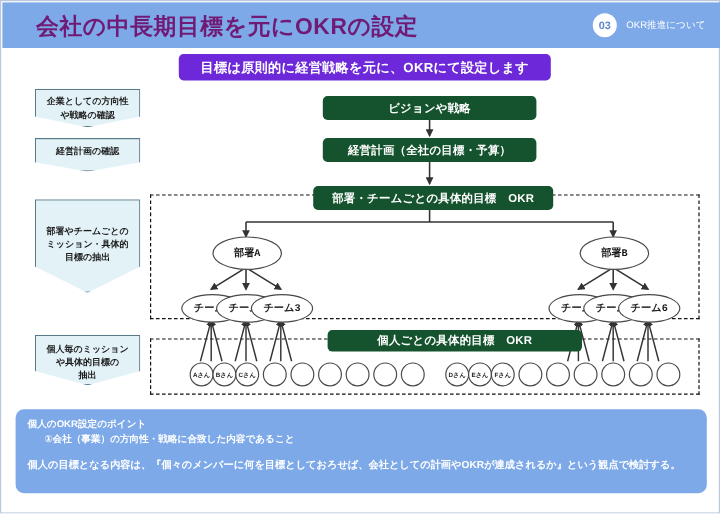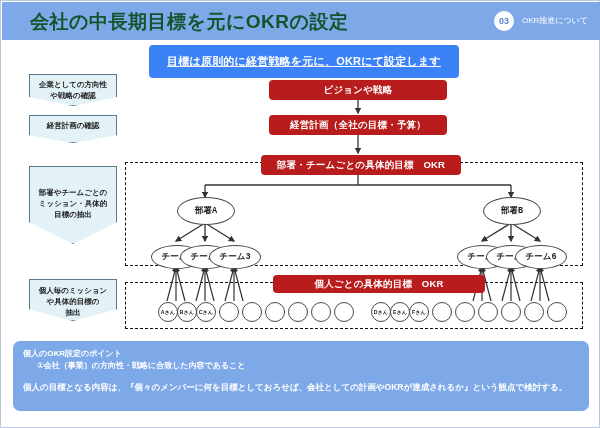--- a/index.html
+++ b/index.html
@@ -17,43 +17,42 @@
   }
 
   
   #header{
     position:absolute;left:1px;top:1px;width:598px;height:38px;
     background:#7da9e8;
     box-sizing:border-box;
   }
   #header-title{
     position:absolute;left:28px;top:7px;
-    font-size:19px;font-weight:bold;color:#14532d;
+    font-size:19px;font-weight:bold;color:#701a75;
     letter-spacing:0.5px;white-space:nowrap;
   }
   #header-badge{
     position:absolute;right:86px;top:9px;
     width:20px;height:20px;border-radius:50%;
     background:#ffffff;color:#5b86c6;
     font-size:9px;font-weight:bold;
     display:flex;align-items:center;justify-content:center;
   }
   #header-badge-label{
     position:absolute;right:12px;top:13px;
     font-size:8px;color:#ffffff;white-space:nowrap;
   }
 
   
   #subtitle{
-    position:absolute;left:148px;top:44px;width:310px;height:33px;
-    background:#3b82f6;border-radius:4px;
+    position:absolute;left:148px;top:44px;width:310px;height:22px;
+    background:#6d28d9;border-radius:4px;
     display:flex;align-items:center;justify-content:center;
     color:#ffffff;font-size:11px;font-weight:bold;
     letter-spacing:0.2px;
-    text-decoration:underline;
   }
 
   
   .chev{
     position:absolute;
     background:#e3f2f7;
     border:1px solid #5a7a8a;
     box-sizing:border-box;
     clip-path:polygon(0 0,100% 0,100% 72%,50% 100%,0 72%);
     display:flex;align-items:flex-start;justify-content:center;
@@ -63,21 +62,21 @@
   .chev span{display:block;padding-top:5px;}
   #chev1{left:28px;top:73px;width:88px;height:32px;}
   #chev2{left:28px;top:114px;width:88px;height:28px;}
   #chev3{left:28px;top:165px;width:88px;height:78px;}
   #chev3 span{padding-top:21px;}
   #chev4{left:28px;top:278px;width:88px;height:42px;}
   #chev4 span{padding-top:6px;}
 
   
   .bluebox{
-    position:absolute;background:#b91c1c;border-radius:4px;
+    position:absolute;background:#14532d;border-radius:4px;
     display:flex;align-items:center;justify-content:center;
     color:#ffffff;font-size:9.5px;font-weight:bold;
     letter-spacing:0.2px;white-space:nowrap;
   }
   #box-vision{left:268px;top:79px;width:178px;height:20px;}
   #box-plan{left:268px;top:114px;width:178px;height:20px;}
   #box-dept-okr{left:260px;top:154px;width:200px;height:20px;z-index:6;}
   #box-indiv-okr{left:272px;top:274px;width:212px;height:18px;z-index:6;}
 
   

